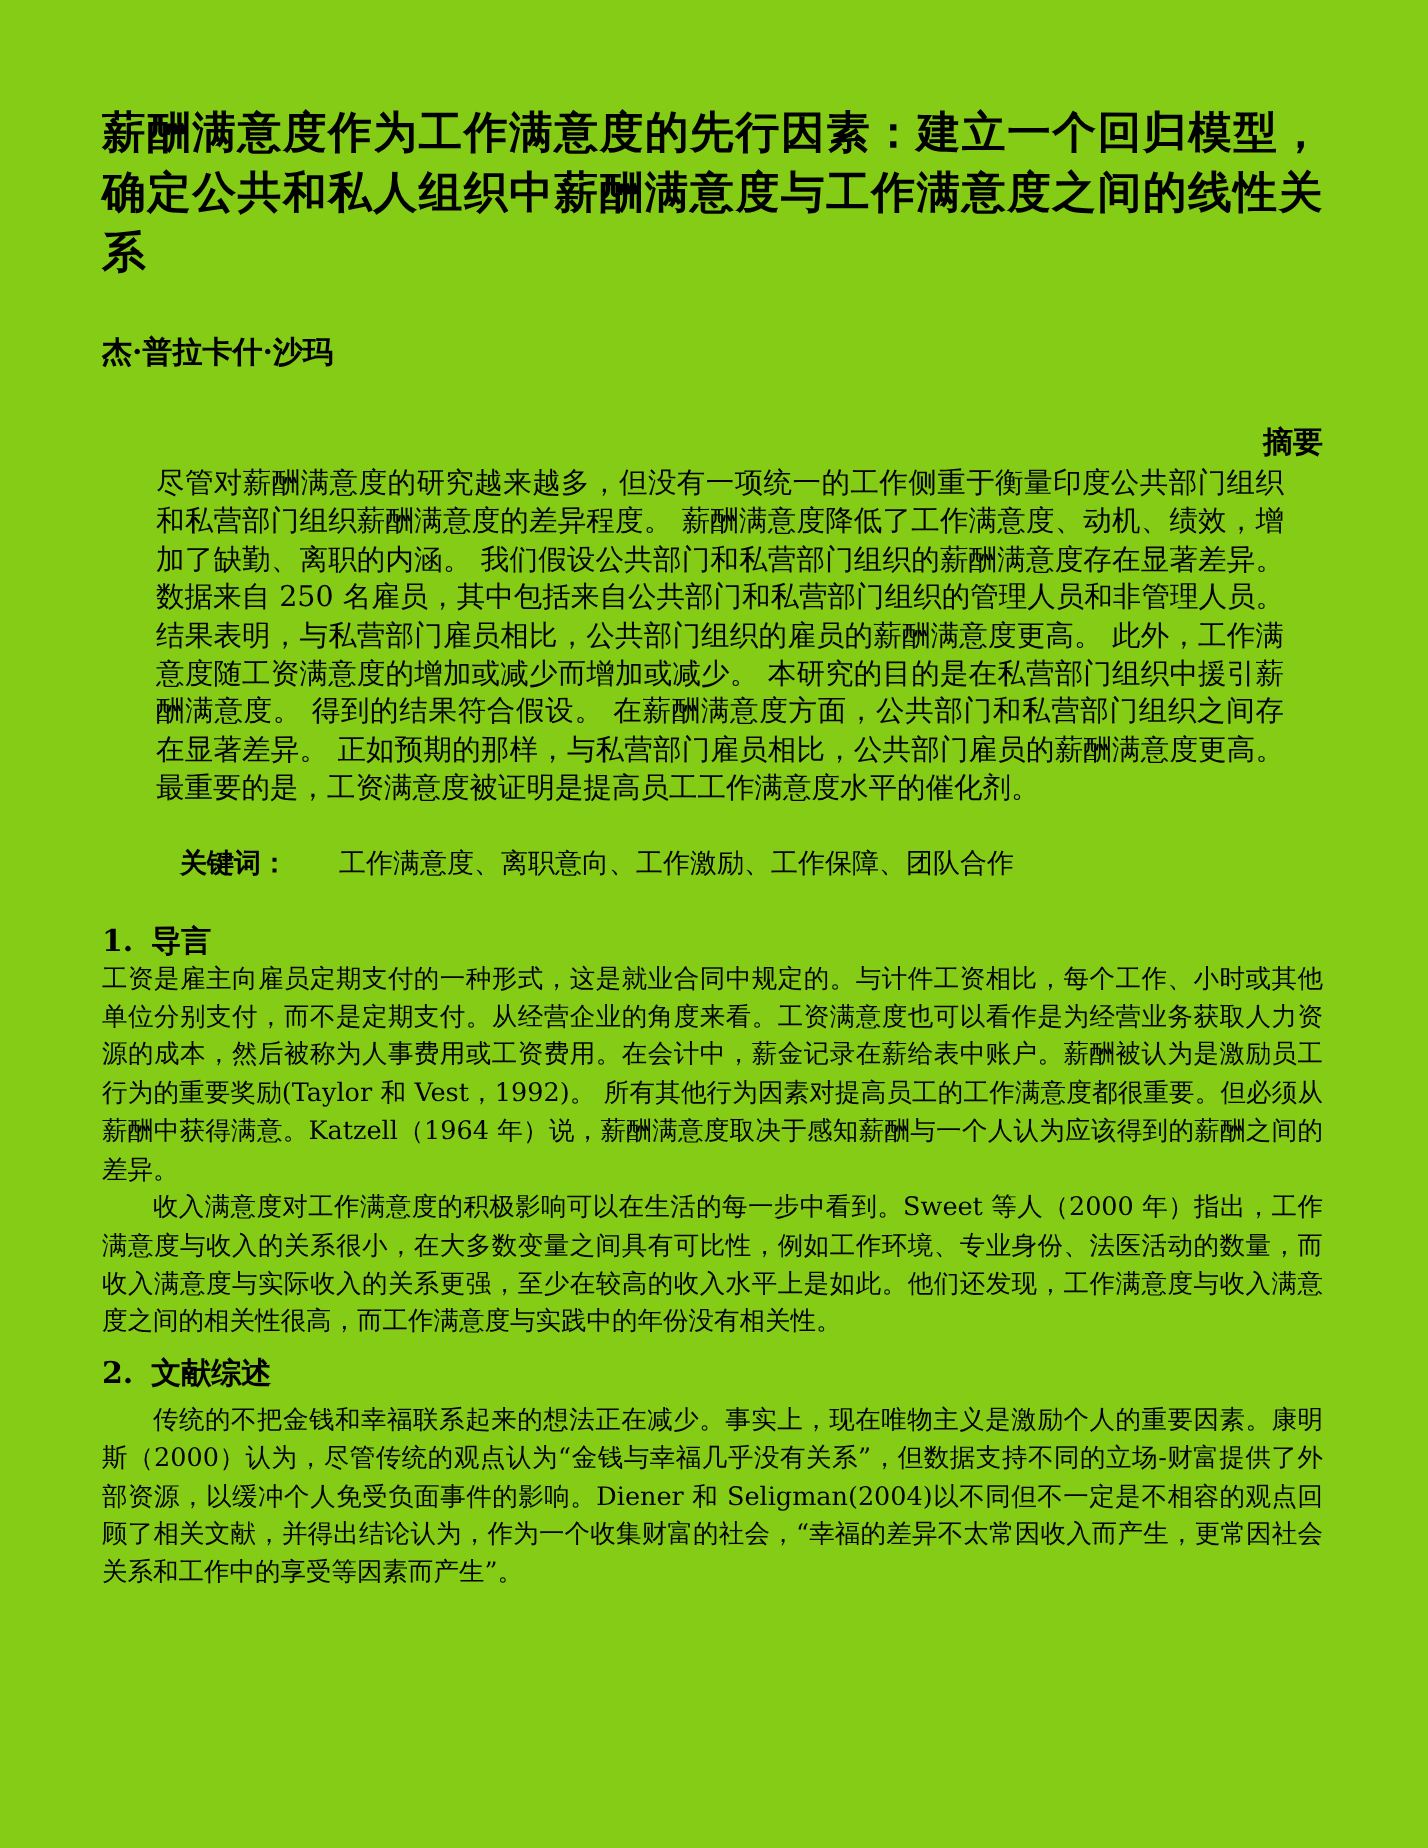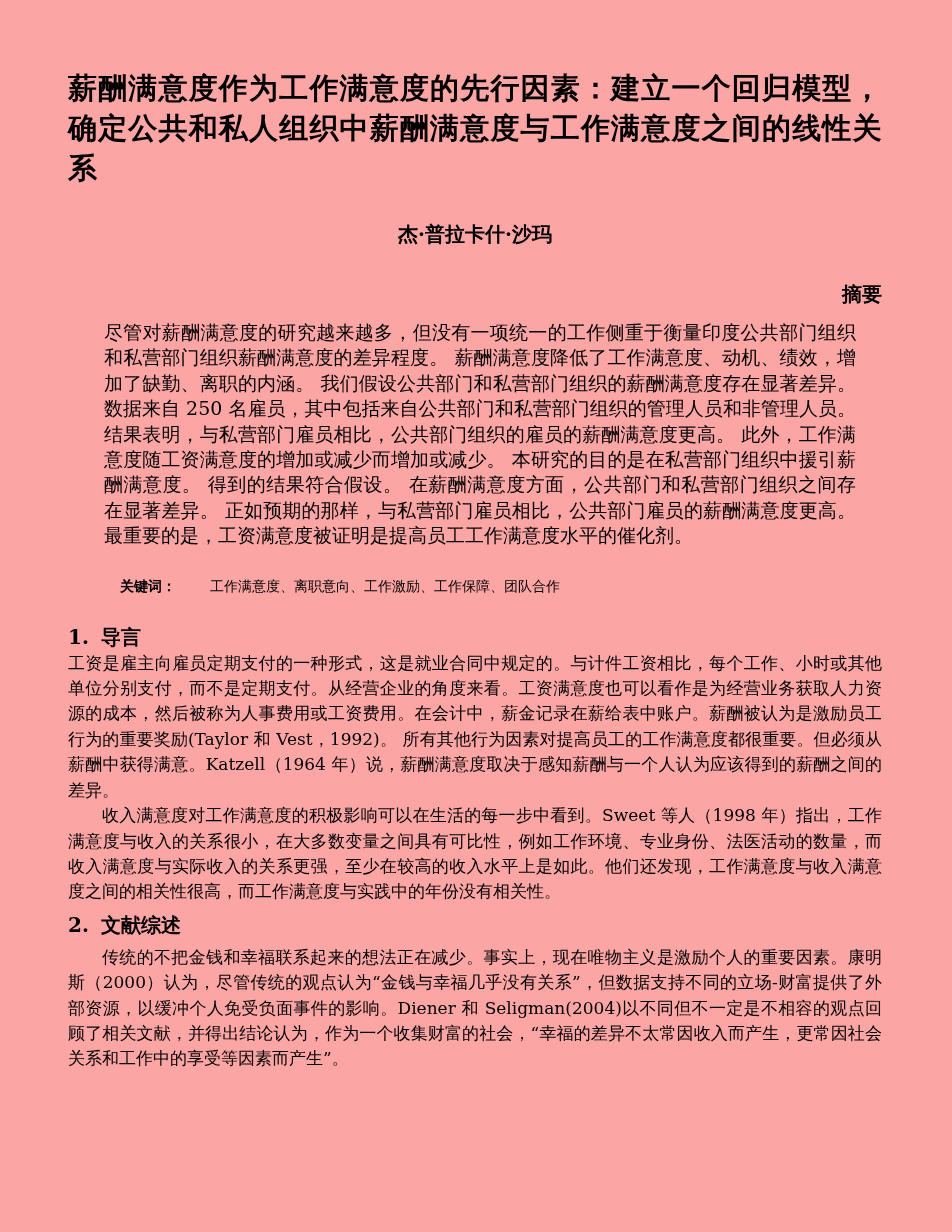--- a/index.html
+++ b/index.html
@@ -12,54 +12,53 @@
     height: 1232px;
     overflow: hidden;
     color: #000000;
     font-family: "DejaVu Serif", "Liberation Serif", serif;
   }
   .page {
     box-sizing: border-box;
     width: 952px;
     height: 1232px;
     padding: 0 70px 0 68px;
-    background: #fca5a5;
+    background: #84cc16;
   }
   .doc-title {
     margin: 0;
     padding-top: 68px;
     font-size: 29px;
     line-height: 40px;
     font-weight: bold;
     text-align: justify;
     letter-spacing: 0.5px;
   }
   .author-line {
     margin-top: 33px;
-    text-align: center;
     font-size: 20px;
     line-height: 26px;
     font-weight: bold;
   }
   .abstract-heading {
     margin-top: 34px;
     text-align: right;
     font-size: 20px;
     line-height: 26px;
     font-weight: bold;
   }
   .abstract-text {
-    margin: 13px 26px 0 36px;
+    margin: 3px 26px 0 36px;
     font-size: 19px;
     line-height: 25.4px;
     text-align: justify;
   }
   .keywords-line {
     margin: 24px 0 0 52px;
-    font-size: 14px;
+    font-size: 18px;
     line-height: 26px;
   }
   .keywords-label {
     font-weight: bold;
     margin-right: 34px;
   }
   .section-heading {
     margin: 24px 0 0 0;
     font-size: 20px;
     line-height: 28px;
@@ -99,21 +98,21 @@
     <span class="keywords-label">关键词：</span><span>工作满意度、离职意向、工作激励、工作保障、团队合作</span>
   </p>
 
   <h2 class="section-heading first">
     <span class="section-number">1.</span><span>导言</span>
   </h2>
 
   <p class="par">工资是雇主向雇员定期支付的一种形式，这是就业合同中规定的。与计件工资相比，每个工作、小时或其他单位分别支付，而不是定期支付。从经营企业的角度来看。工资满意度也可以看作是为经营业务获取人力资源的成本，然后被称为人事费用或工资费用。在会计中，薪金记录在薪给表中账户。薪酬被认为是激励员工行为的重要奖励(Taylor 和 Vest，1992)。 所有其他行为因素对提高员工的工作满意度都很重要。但必须从薪酬中获得满意。Katzell（1964 年）说，薪酬满意度取决于感知薪酬与一个人认为应该得到的薪酬之间的差异。</p>
 
 
-  <p class="par par-indent">收入满意度对工作满意度的积极影响可以在生活的每一步中看到。Sweet 等人（1998 年）指出，工作满意度与收入的关系很小，在大多数变量之间具有可比性，例如工作环境、专业身份、法医活动的数量，而收入满意度与实际收入的关系更强，至少在较高的收入水平上是如此。他们还发现，工作满意度与收入满意度之间的相关性很高，而工作满意度与实践中的年份没有相关性。</p>
+  <p class="par par-indent">收入满意度对工作满意度的积极影响可以在生活的每一步中看到。Sweet 等人（2000 年）指出，工作满意度与收入的关系很小，在大多数变量之间具有可比性，例如工作环境、专业身份、法医活动的数量，而收入满意度与实际收入的关系更强，至少在较高的收入水平上是如此。他们还发现，工作满意度与收入满意度之间的相关性很高，而工作满意度与实践中的年份没有相关性。</p>
 
   <h2 class="section-heading second">
     <span class="section-number">2.</span><span>文献综述</span>
   </h2>
 
   <p class="par par-indent">传统的不把金钱和幸福联系起来的想法正在减少。事实上，现在唯物主义是激励个人的重要因素。康明斯（2000）认为，尽管传统的观点认为“金钱与幸福几乎没有关系”，但数据支持不同的立场-财富提供了外部资源，以缓冲个人免受负面事件的影响。Diener 和 Seligman(2004)以不同但不一定是不相容的观点回顾了相关文献，并得出结论认为，作为一个收集财富的社会，“幸福的差异不太常因收入而产生，更常因社会关系和工作中的享受等因素而产生”。</p>
 
 </main>
 
 </body></html>

